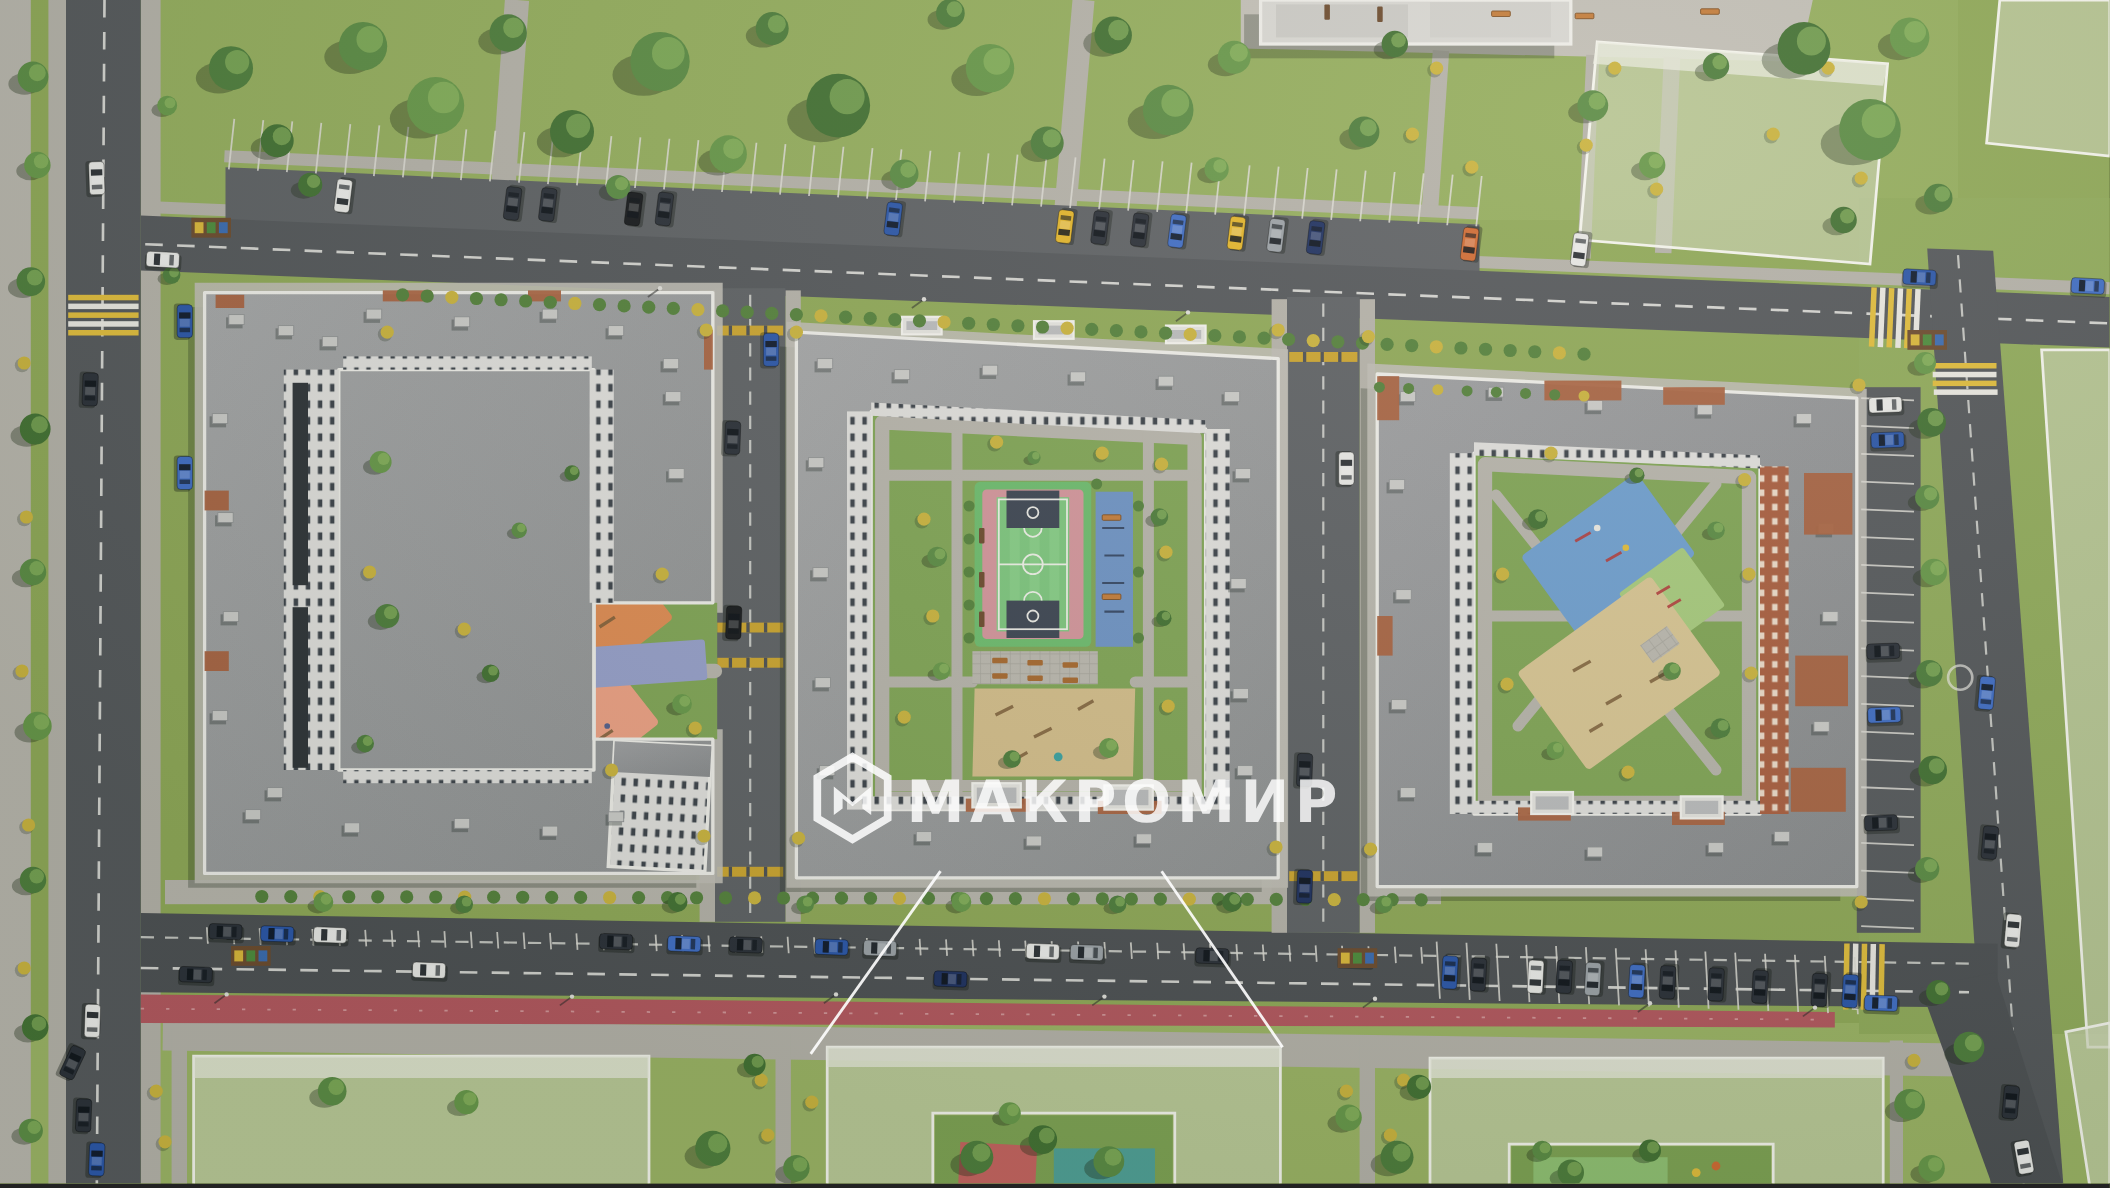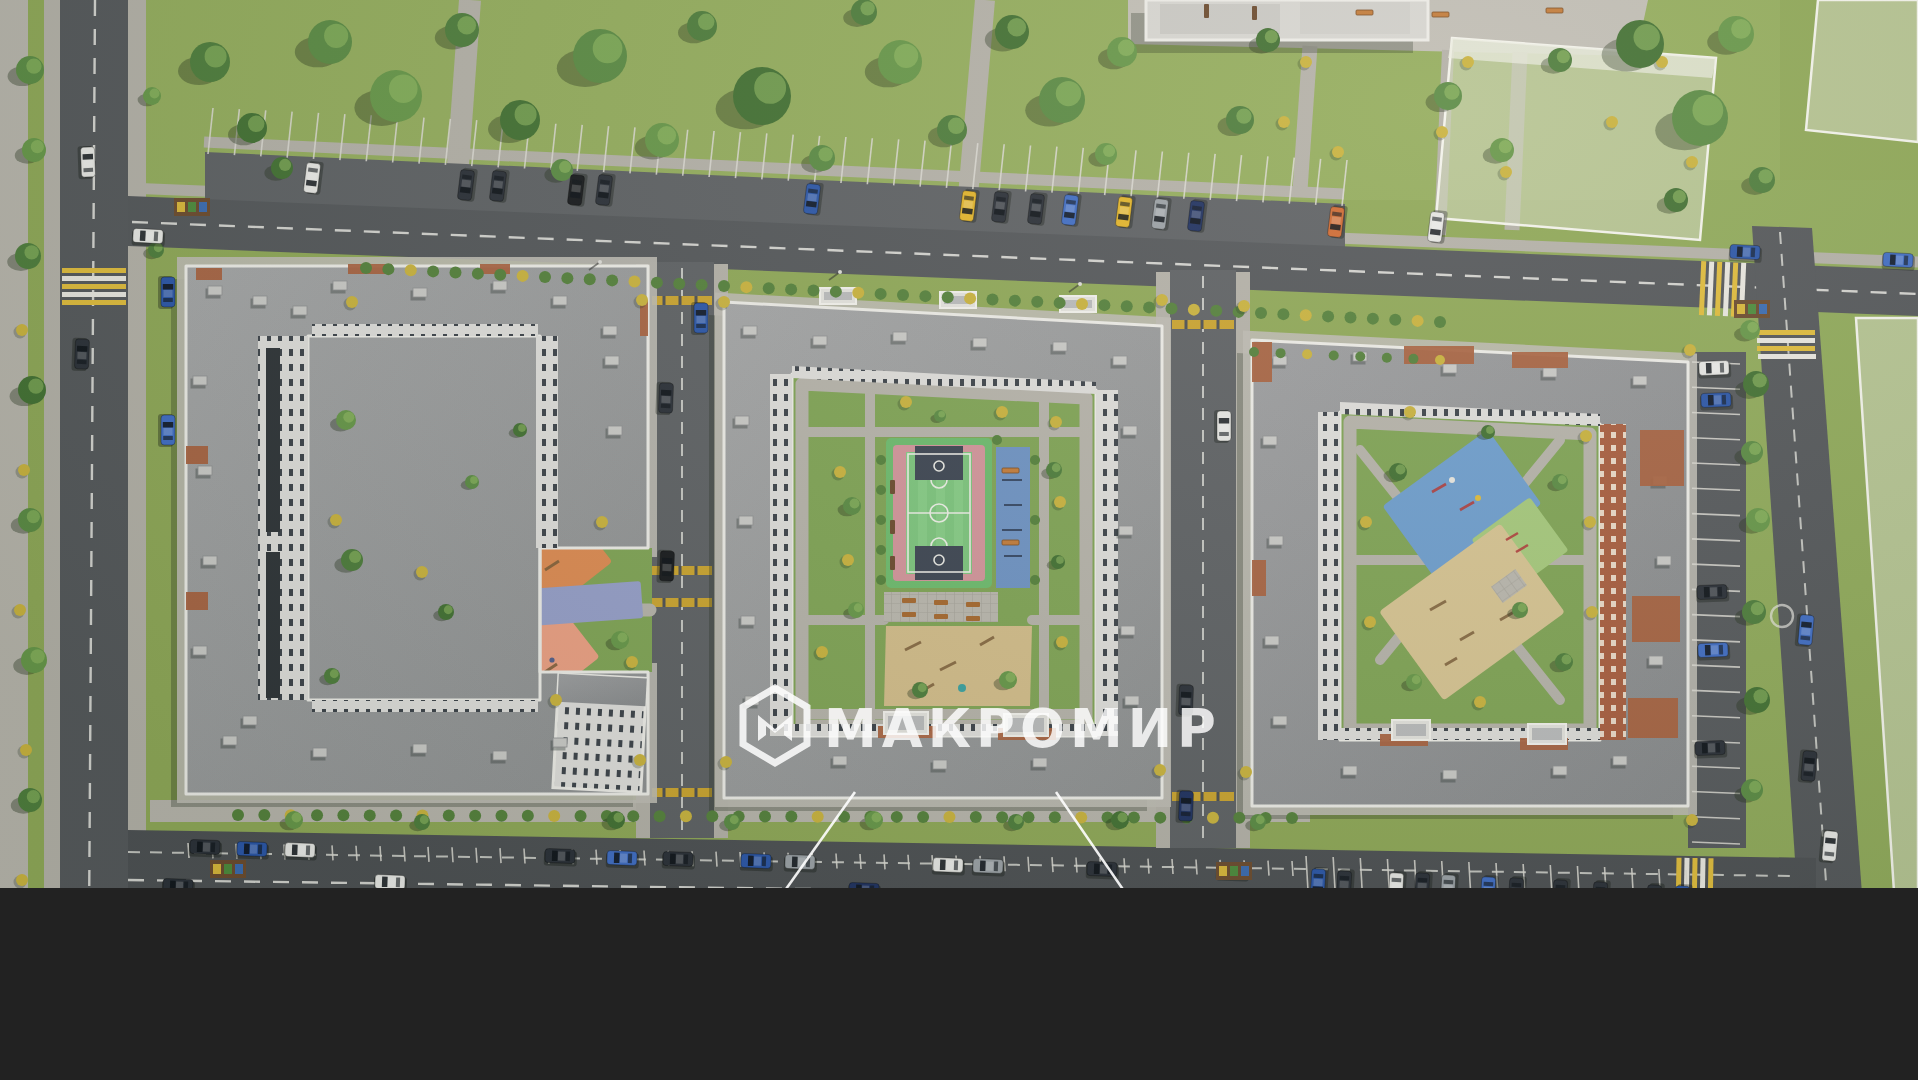--- a/index.html
+++ b/index.html
@@ -1,16 +1,16 @@
 <!DOCTYPE html>
 <html><head>
 <meta charset="utf-8">
 <style>
   html,body{margin:0;padding:0;background:#222;font-family:"DejaVu Sans",sans-serif;}
-  #stage{position:relative;width:1918px;height:888px;overflow:hidden;background:#8ea757;}
+  #stage{position:relative;width:1918px;height:1076px;overflow:hidden;background:#8ea757;}
   svg{display:block}
   .parapet{fill:none;stroke:#ecebe7;stroke-width:3;stroke-linejoin:round}
   .sidewalkline{stroke:#b3b0a8;fill:none}
   .path13{stroke:#b5b2aa;stroke-width:13;fill:none;stroke-linecap:round}
   .path10{stroke:#b5b2aa;stroke-width:10;fill:none;stroke-linecap:round}
   .dash{stroke:#e9e8e4;stroke-width:2.4;fill:none;stroke-dasharray:16 13;opacity:.85}
   .dashThin{stroke:#dfdeda;stroke-width:2;fill:none;stroke-dasharray:12 10;opacity:.8}
   .wm-text{font-family:"DejaVu Sans",sans-serif;font-weight:bold;fill:#ffffff;opacity:.82;letter-spacing:5px;font-size:53px}
 </style>
 </head>

